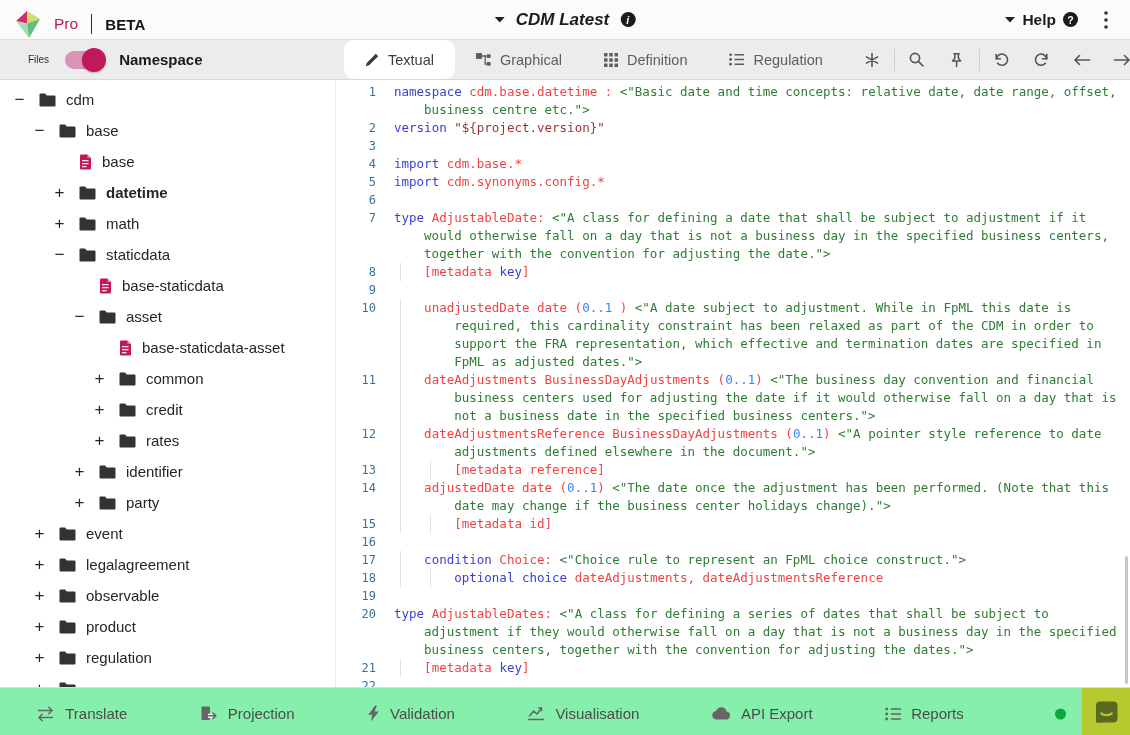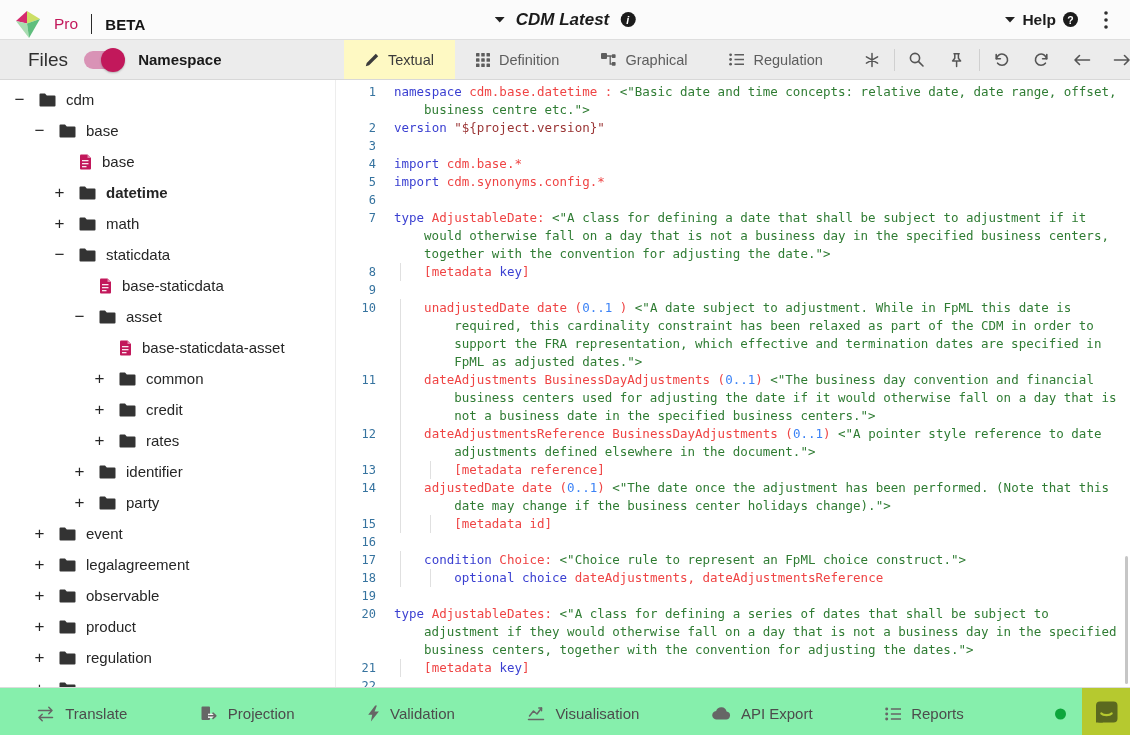--- a/index.html
+++ b/index.html
@@ -19,28 +19,28 @@
   .app-title { font-size:17px; font-weight:700; color:#1b1b1b; }
   .topbar-right { margin-left:auto; display:flex; align-items:center; gap:26px; padding-right:22px;justify-content:flex-end; }
   .help { display:flex; align-items:center; gap:7px; font-size:15.5px; font-weight:600; color:#1b1b1b; }
   .circle-badge { width:15px; height:15px; border-radius:50%; background:#1b1b1b; color:#fff;
     font-size:10.5px; font-weight:700; display:flex; align-items:center; justify-content:center; flex:none; }
   .caret { display:flex; }
 
   
   .toolbar { height:40px; background:#ececec; border-bottom:1px solid #d8d8d8; display:flex; align-items:stretch; }
   .toolbar-left { width:336px; flex:none; display:flex; align-items:center; gap:16px; padding-left:28px; }
-  .files-label { font-size:19px; color:#2f2f2f; }
+  .files-label { font-size:10px; color:#2f2f2f; }
   .ns-label { font-size:15px; font-weight:700; color:#1a1a1a; }
   .toggle { width:38px; height:18px; border-radius:9px; background:#d993b6; position:relative; cursor:pointer; }
   .toggle-knob { position:absolute; right:-3px; top:-3px; width:24px; height:24px; border-radius:50%;
     background:#c2185b; box-shadow:0 1px 2px rgba(0,0,0,.25); }
   .tabs { display:flex; margin-left:8px; }
   .tab { display:flex; align-items:center; gap:9px; padding:0 21px; font-size:14.5px; color:#5d5d5d; cursor:pointer; }
-  .tab.active { background:#fef9c3; color:#3b3b3b; }
+  .tab.active { background:#ffffff; color:#3b3b3b;border-radius:10px; }
   .tool-actions { display:flex; align-items:center; margin-left:8px; }
   .tbtn { width:40px; height:100%; display:flex; align-items:center; justify-content:center;
     background:none; border:none; color:#555; cursor:pointer; }
   .vdiv { width:1px; height:22px; background:#d0d0d0; margin:0 2px; }
 
   
   .main { display:flex; height:607px; }
   .sidebar { width:336px; flex:none; border-right:1px solid #ededed; padding-top:4px;
     overflow:hidden; background:#fff; }
   .trow { height:31px; display:flex; align-items:center; cursor:pointer; }
@@ -132,49 +132,49 @@
       <div class="tab active">
         <span class="icn">
           <svg width="14" height="14" viewBox="0 0 14 14">
             <path fill="currentColor" d="M0.8 13.2 L1.7 9.9 L10.8 0.8 L13.2 3.2 L4.1 12.3 Z"></path>
           </svg>
         </span>
         <span>Textual</span>
       </div>
       <div class="tab">
         <span class="icn">
+          <svg width="15" height="14" viewBox="0 0 15 14">
+            <rect x="0" y="0" width="6" height="6" rx="1" fill="currentColor"></rect>
+            <rect x="10.8" y="1.2" width="3.8" height="3.8" rx="0.8" fill="currentColor"></rect>
+            <rect x="10.8" y="9" width="3.8" height="3.8" rx="0.8" fill="currentColor"></rect>
+            <path d="M6 3h3.2v8h1.6 M9.2 3h1.6" stroke="currentColor" stroke-width="1.3" fill="none"></path>
+          </svg>
+        </span>
+        <span>Graphical</span>
+      </div>
+      <div class="tab">
+        <span class="icn">
           <svg width="14" height="14" viewBox="0 0 14 14" fill="currentColor">
             <g>
               <rect x="0" y="0" width="3.5" height="3.5" rx="0.6"></rect>
               <rect x="5.25" y="0" width="3.5" height="3.5" rx="0.6"></rect>
               <rect x="10.5" y="0" width="3.5" height="3.5" rx="0.6"></rect>
               <rect x="0" y="5.25" width="3.5" height="3.5" rx="0.6"></rect>
               <rect x="5.25" y="5.25" width="3.5" height="3.5" rx="0.6"></rect>
               <rect x="10.5" y="5.25" width="3.5" height="3.5" rx="0.6"></rect>
               <rect x="0" y="10.5" width="3.5" height="3.5" rx="0.6"></rect>
               <rect x="5.25" y="10.5" width="3.5" height="3.5" rx="0.6"></rect>
               <rect x="10.5" y="10.5" width="3.5" height="3.5" rx="0.6"></rect>
             </g>
           </svg>
         </span>
         <span>Definition</span>
       </div>
       <div class="tab">
         <span class="icn">
-          <svg width="15" height="14" viewBox="0 0 15 14">
-            <rect x="0" y="0" width="6" height="6" rx="1" fill="currentColor"></rect>
-            <rect x="10.8" y="1.2" width="3.8" height="3.8" rx="0.8" fill="currentColor"></rect>
-            <rect x="10.8" y="9" width="3.8" height="3.8" rx="0.8" fill="currentColor"></rect>
-            <path d="M6 3h3.2v8h1.6 M9.2 3h1.6" stroke="currentColor" stroke-width="1.3" fill="none"></path>
-          </svg>
-        </span>
-        <span>Graphical</span>
-      </div>
-      <div class="tab">
-        <span class="icn">
           <svg width="15" height="13" viewBox="0 0 15 13">
             <g fill="currentColor">
               <circle cx="1.6" cy="1.8" r="1.4"></circle>
               <circle cx="1.6" cy="6.5" r="1.4"></circle>
               <circle cx="1.6" cy="11.2" r="1.4"></circle>
             </g>
             <path d="M5.5 1.8H15M5.5 6.5H15M5.5 11.2H15" stroke="currentColor" stroke-width="1.5"></path>
           </svg>
         </span>
         <span>Regulation</span>

